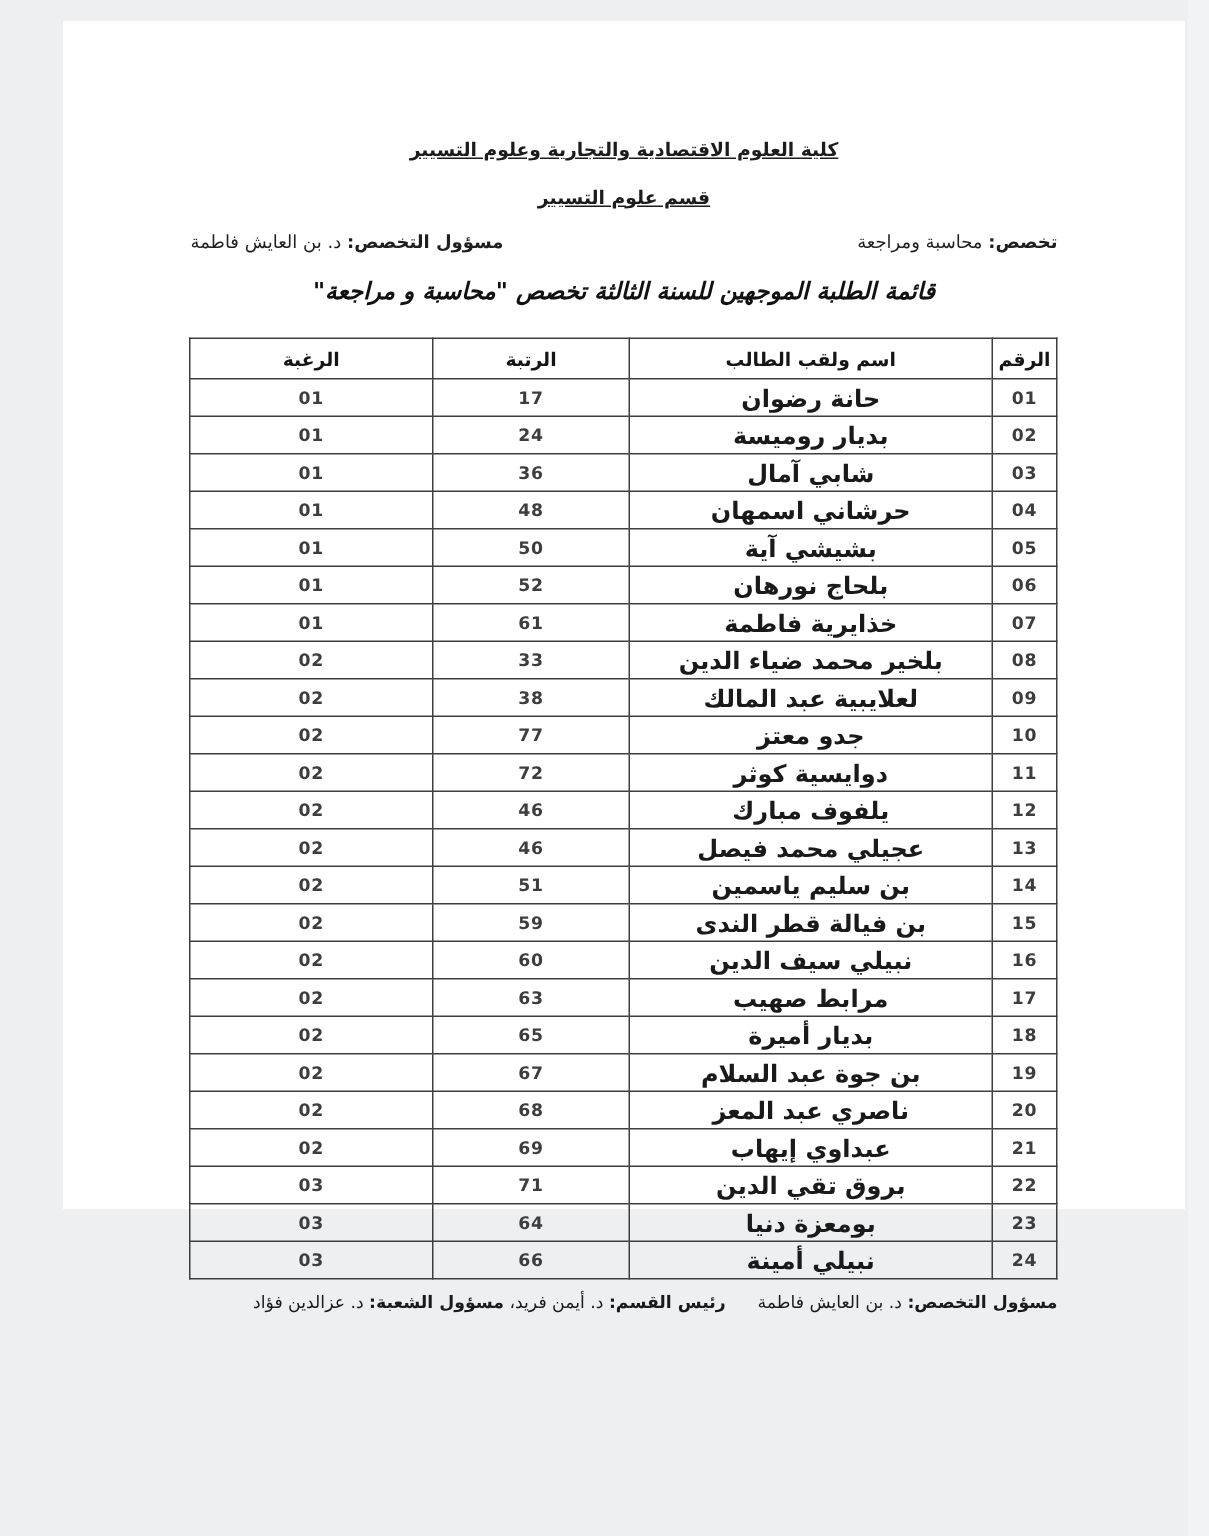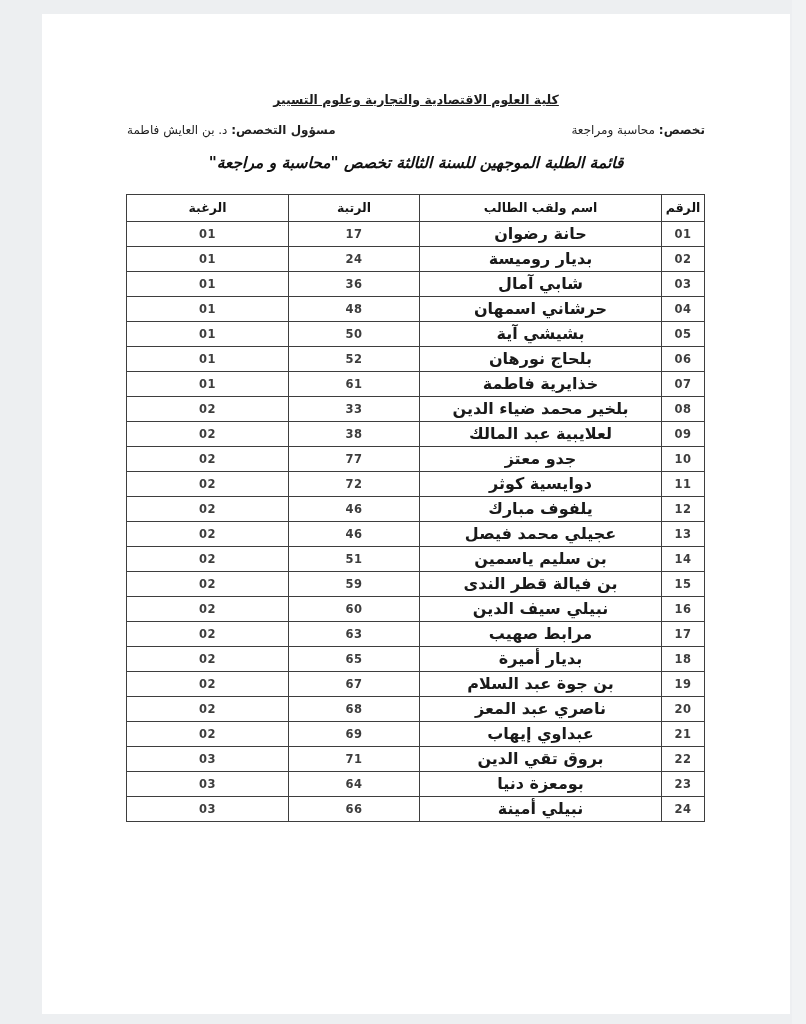--- a/index.html
+++ b/index.html
@@ -10,21 +10,21 @@
     overflow:hidden;
     position:relative;
     color:#1f1f1f;
   }
   .scroll-strip {
     position:absolute; top:0; right:0; width:14px; height:1024px;
     background:#f1f3f4;
   }
   .page {
     position:absolute; left:42px; top:14px;
-    width:748px; height:1000px;
+    width:748px; height:792px;
     background:#ffffff;
     direction:rtl;
   }
   .content { width:578px; margin:0 auto; }
 
   .hdr-line {
     text-align:center; font-weight:bold; text-decoration:underline;
     font-size:12.5px; line-height:1.25; color:#1c1c1c;
   }
   .hdr-1 { margin-top:78px; }
@@ -76,20 +76,21 @@
 </style>
 </head>
 <body>
 
 <div class="scroll-strip"></div>
 
 <div class="page">
   <div class="content">
 
     <div class="hdr-line hdr-1">كلية العلوم الاقتصادية والتجارية وعلوم التسيير</div>
+    <div class="hdr-line hdr-2">قسم علوم التسيير</div>
 
     <div class="specialty-row">
       <span>
         <span class="lbl">تخصص:</span>
         <span class="val">محاسبة ومراجعة</span>
       </span>
       <span>
         <span class="lbl">مسؤول التخصص:</span>
         <span class="val">د. بن العايش فاطمة</span>
       </span>
@@ -253,15 +254,24 @@
           </tr>
           <tr>
             <td class="c-digit">24</td>
             <td class="c-name">نبيلي أمينة</td>
             <td class="c-digit">66</td>
             <td class="c-digit">03</td>
           </tr>
         </tbody>
     </table>
 
+    <div class="footer-line">
+      <b>مسؤول التخصص:</b>
+      <span>د. بن العايش فاطمة</span>
+      <span class="footer-gap"></span>
+      <b>رئيس القسم:</b>
+      <span>د. أيمن فريد،</span>
+      <b>مسؤول الشعبة:</b>
+      <span>د. عزالدين فؤاد</span>
+    </div>
 
   </div>
 </div>
 
 </body></html>

